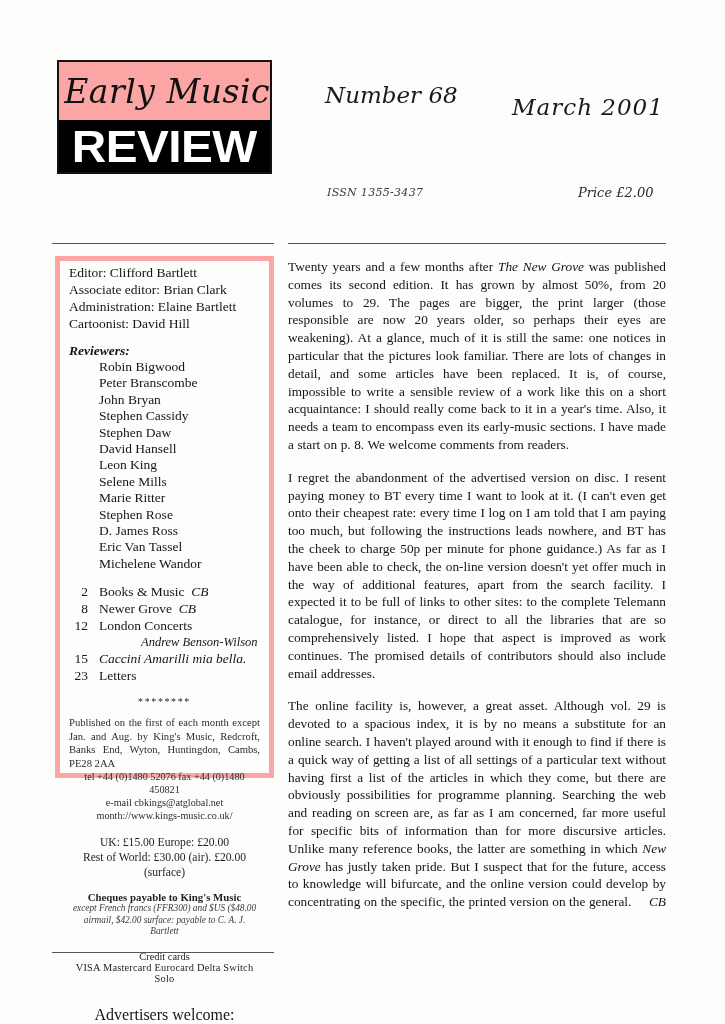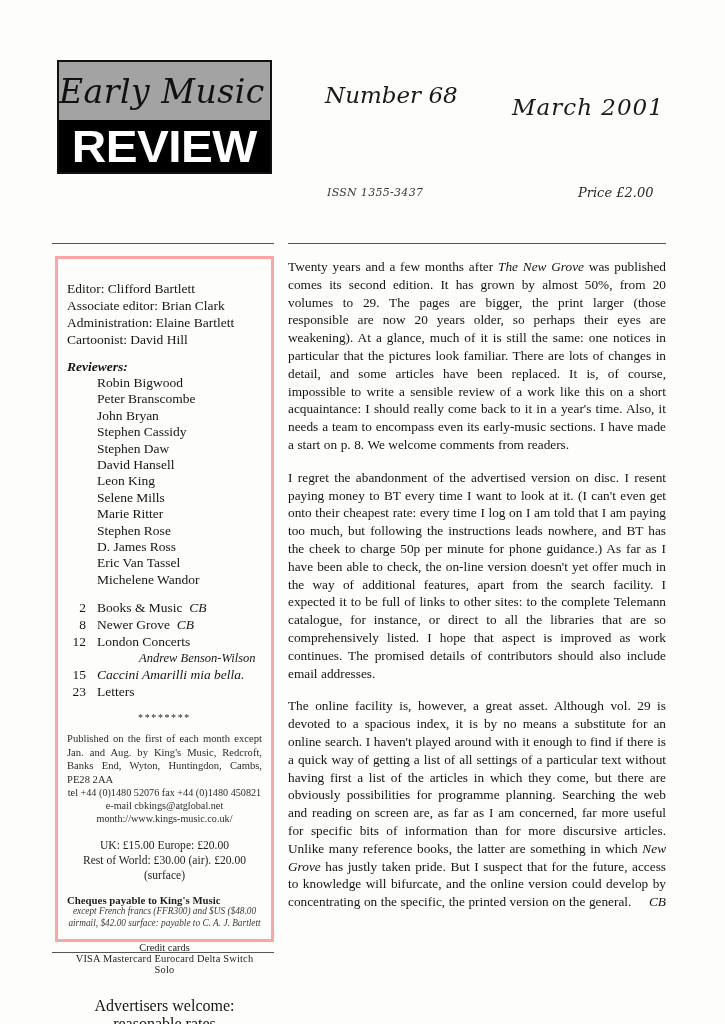--- a/index.html
+++ b/index.html
@@ -27,22 +27,22 @@
     left: 57px;
     top: 60px;
     width: 215px;
   }
   .logo-top {
     border: 2px solid #111;
     border-bottom: none;
     height: 58px;
     display: flex;
     align-items: center;
-    justify-content: flex-start;
-    background: #a3a3a3;
+    justify-content: flex-end;
+    background: #fca5a5;
   }
   .logo-top-text {
     font-family: "DejaVu Serif", serif;
     font-style: italic;
     font-size: 33px;
     letter-spacing: 0.5px;
     color: #111;
     line-height: 1;
   }
   .logo-bottom {
@@ -128,24 +128,24 @@
     height: 1px;
     background: #555;
   }
 
   
   .sidebar {
     position: absolute;
     left: 55px;
     top: 256px;
     width: 219px;
-    height: 686px;
-    border: 3px solid #fca5a5;
+    height: 522px;
+    border: 5px solid #fca5a5;
     box-sizing: border-box;
-    padding: 21px 9px 0 9px;
+    padding: 3px 9px 0 9px;
     background: #fdfdfc;
   }
   .staff-line {
     font-size: 13.5px;
     line-height: 17px;
     color: #151515;
   }
   .reviewers-label {
     font-size: 13.5px;
     font-style: italic;
@@ -204,21 +204,21 @@
   }
   .rates {
     margin-top: 13px;
     text-align: center;
     font-size: 11.6px;
     line-height: 15px;
     color: #1f1f1f;
   }
   .cheques-head {
     margin-top: 11px;
-    text-align: left;
+    text-align: center;
     font-size: 10.8px;
     font-weight: bold;
     color: #1f1f1f;
   }
   .cheques-note {
     text-align: center;
     font-size: 9.3px;
     font-style: italic;
     line-height: 11.6px;
     color: #3a3a3a;

